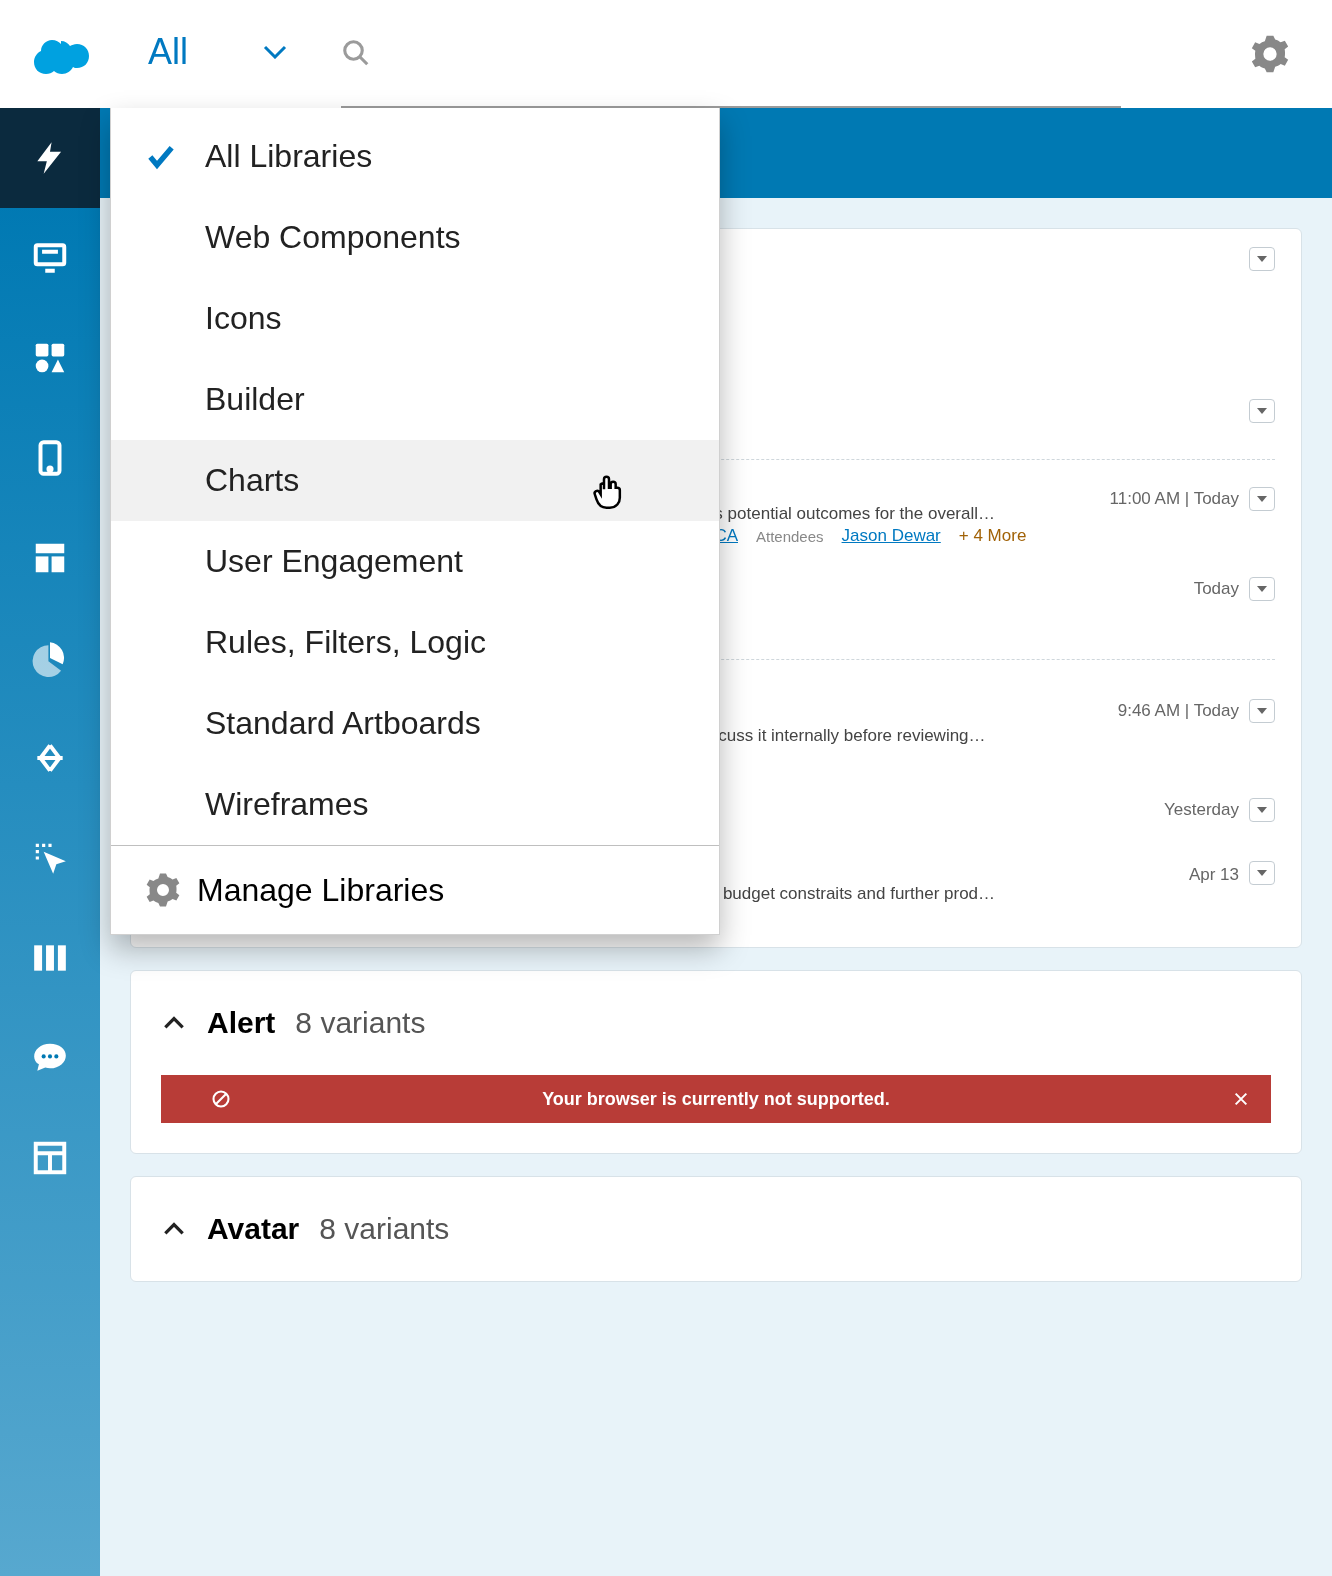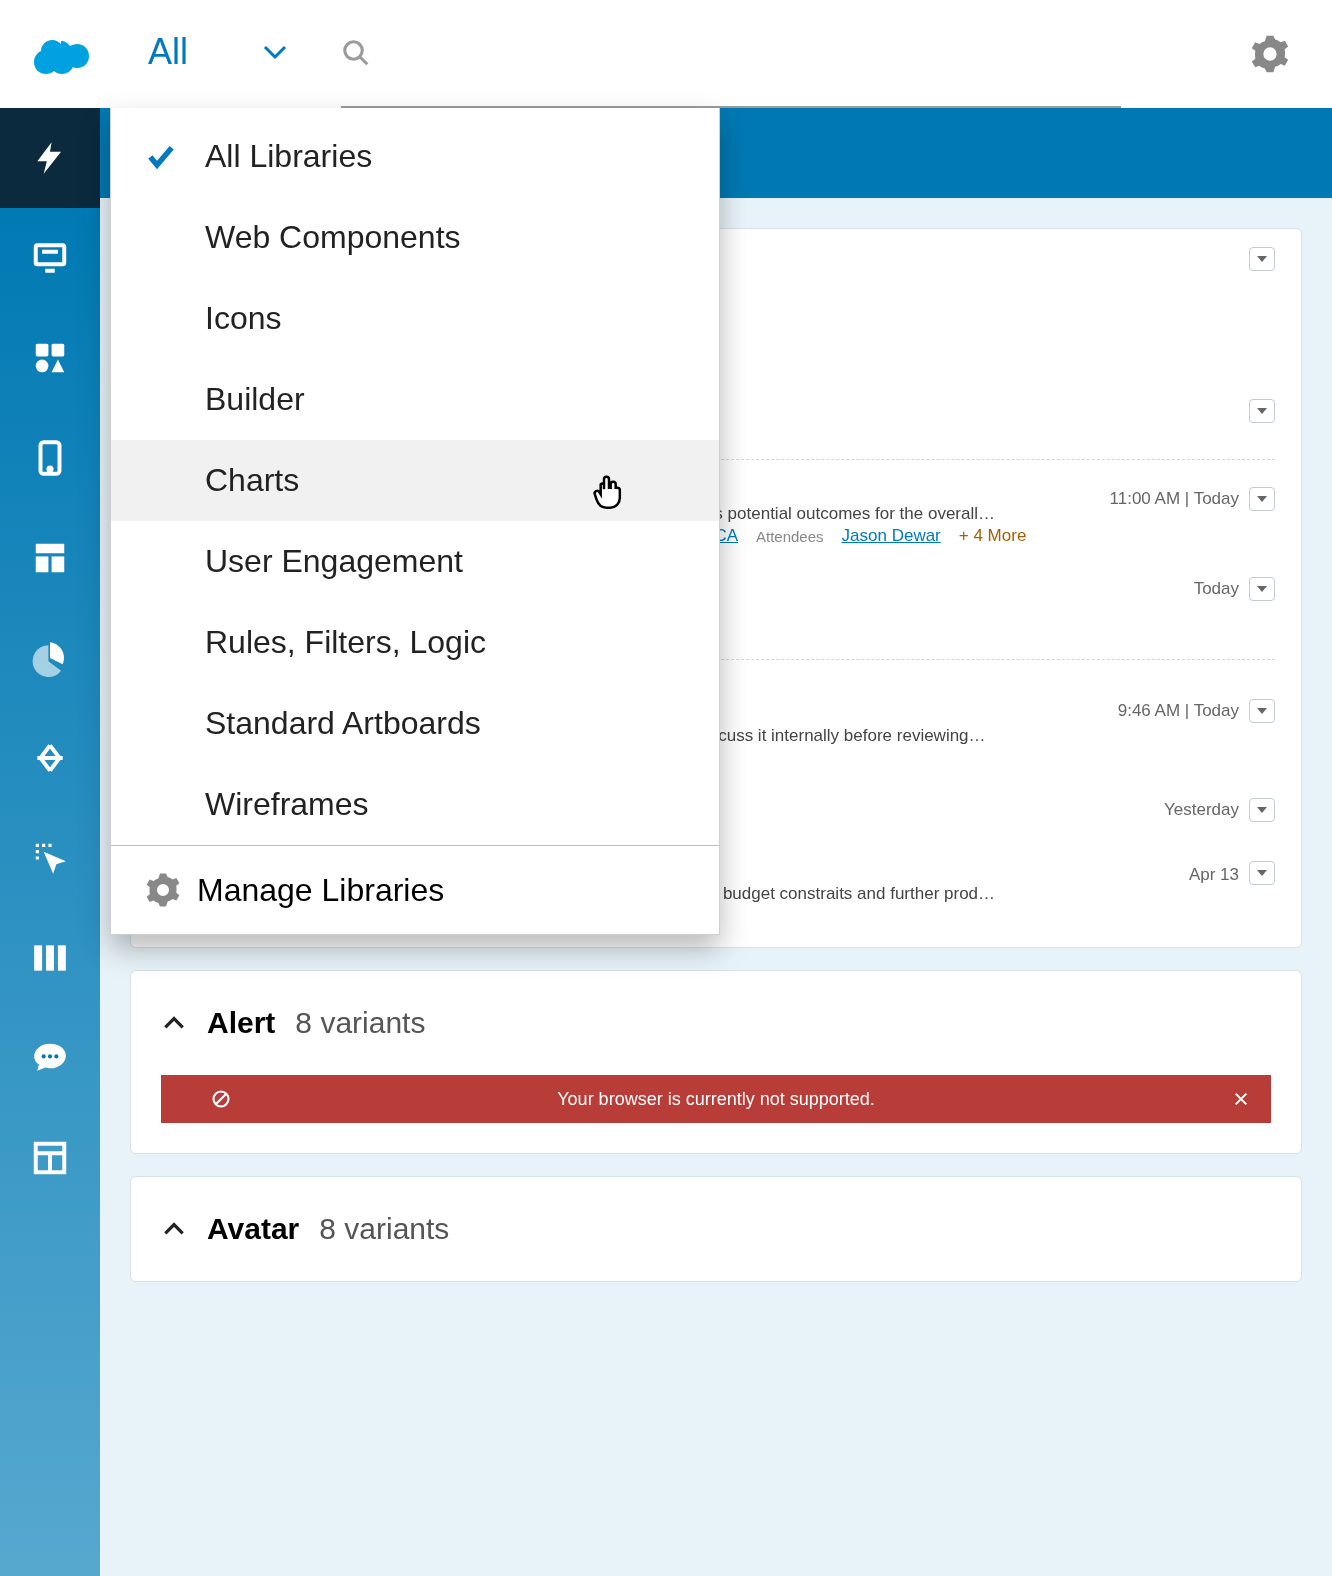--- a/index.html
+++ b/index.html
@@ -26,21 +26,21 @@
 .bluebar { position:absolute; left:100px; right:0; top:108px; height:90px; background:#0079b3; z-index:4;}
 
 
 .panel{ background:#fff; border-radius:6px; border:1px solid #d8e2e8; margin-bottom:22px; overflow:hidden;}
 .panel-header{ display:flex; align-items:center; gap:20px; padding:35px 30px; font-size:30px;}
 .panel-header .caret{ width:26px; height:26px;}
 .panel-header .title{ font-weight:700;}
 .panel-header .sub{ font-weight:400; color:#555;}
 .alert-body{ margin:0 30px 30px; background:#b83c37; color:#fff; display:flex; align-items:center; height:48px; position:relative; font-size:18px;}
 .alert-body .ban{ position:absolute; left:50px;}
-.alert-body .msg{ margin:18px auto;}
+.alert-body .msg{ margin:18px auto;font-weight:bold;}
 .alert-body .close{ position:absolute; right:22px; cursor:pointer;}
 
 .activity-card{ position:relative; height:720px;}
 .row{ position:absolute; right:26px; display:flex; align-items:center; gap:10px; font-size:17px; color:#666;}
 .row .dd{ width:26px; height:24px; border:1px solid #c4ccd2; border-radius:4px; background:#fff; display:flex; align-items:center; justify-content:center; cursor:pointer;}
 .row .dd svg{ width:10px; height:6px;}
 .snippet{ position:absolute; left:470px; font-size:17px; color:#444;}
 .link{ color:#0079c1; text-decoration:underline; cursor:pointer;}
 .dashed{ position:absolute; left:460px; right:26px; border-top:1.5px dashed #cfd7dc;}
 

